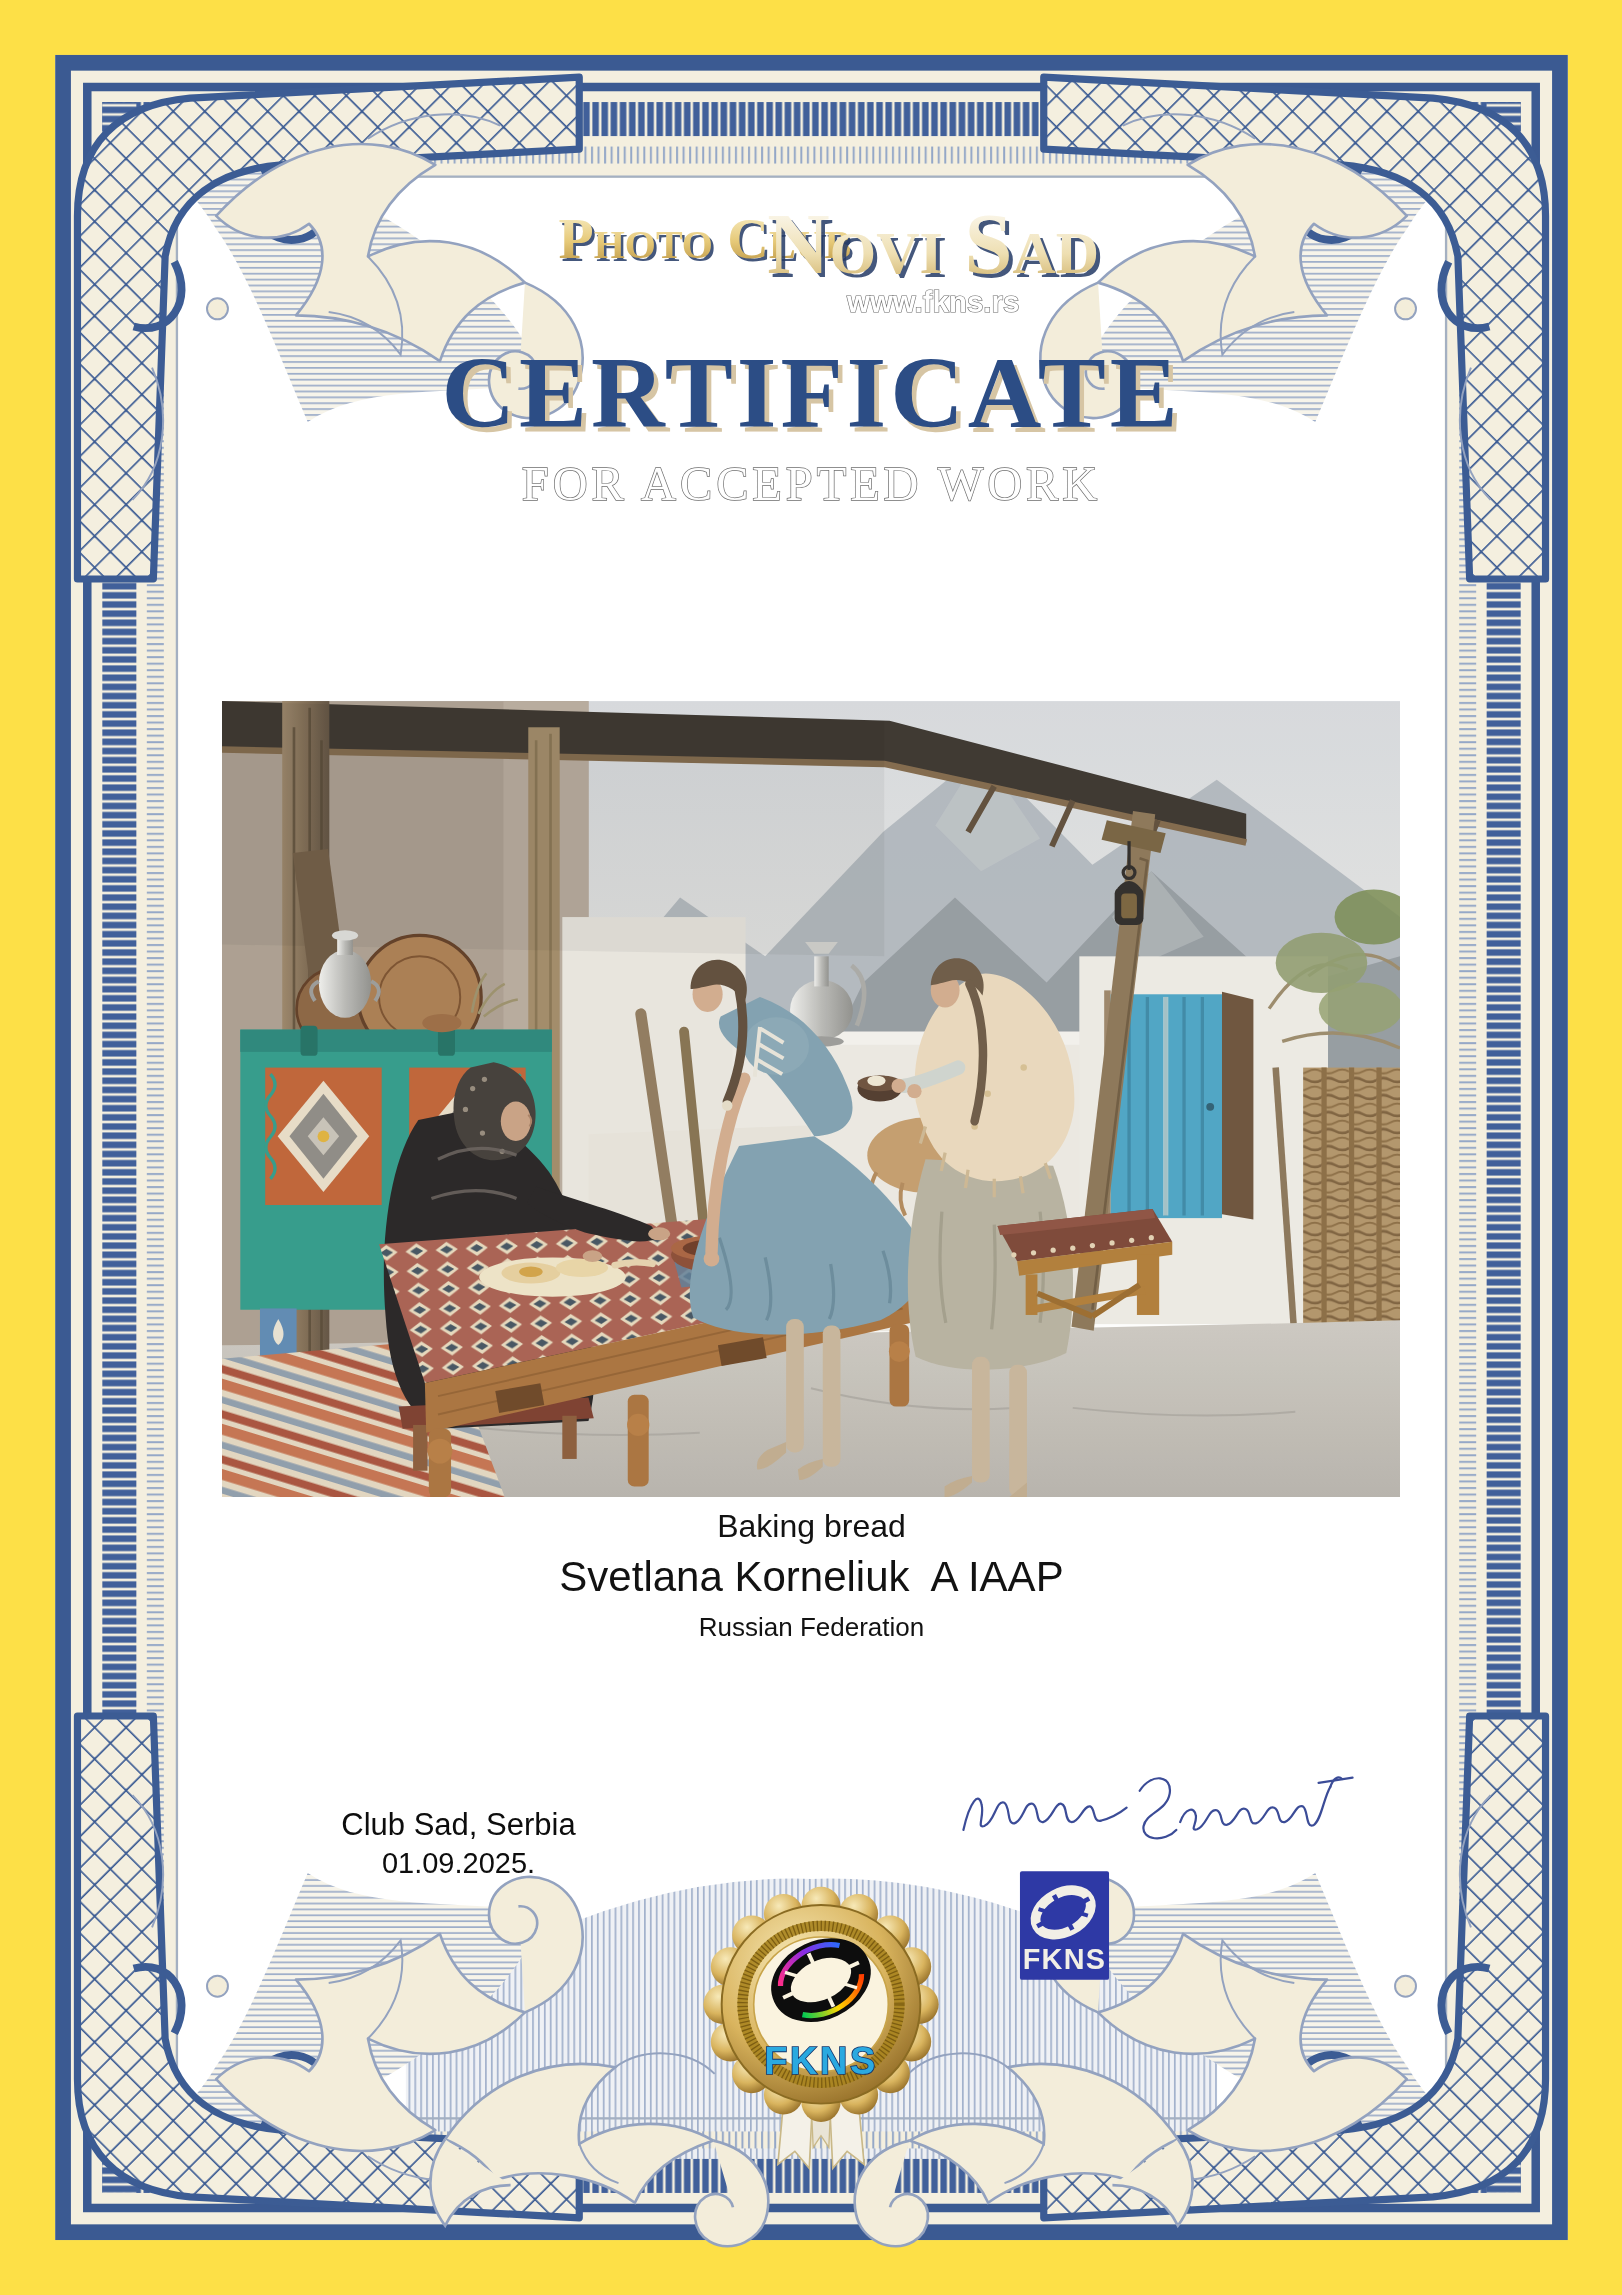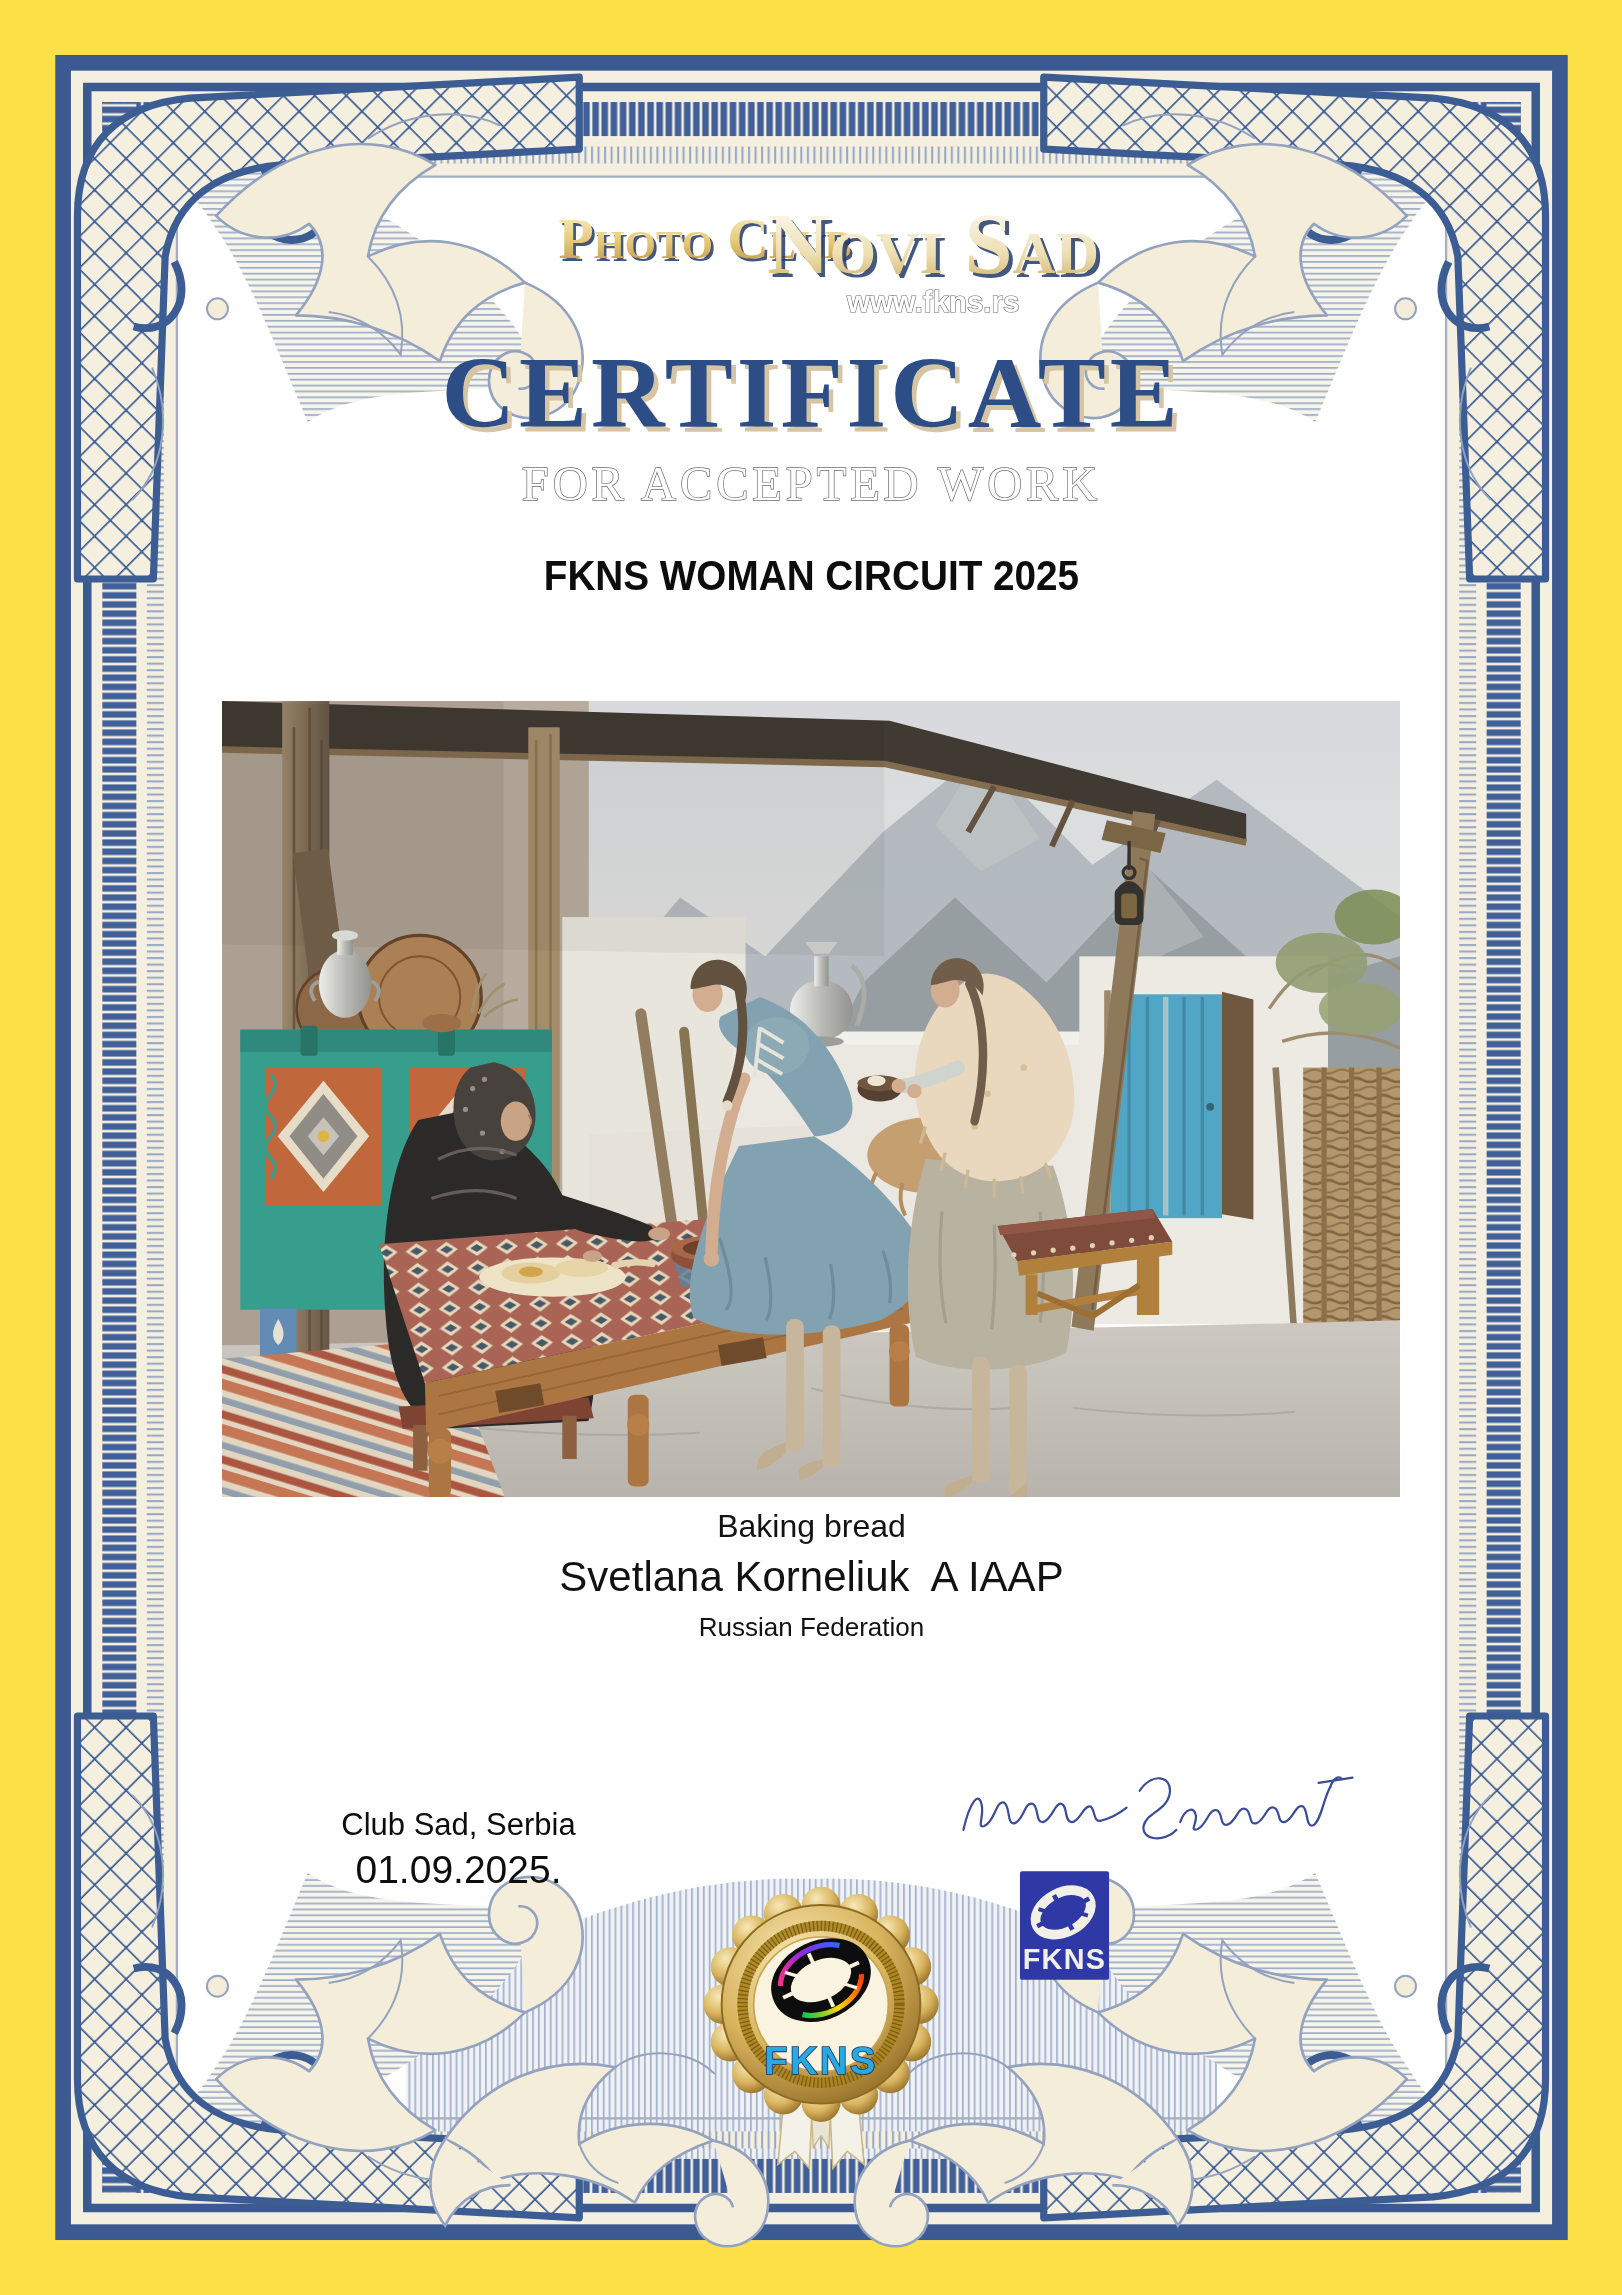--- a/index.html
+++ b/index.html
@@ -10,21 +10,21 @@
   .title-main{font-family:"Liberation Serif",serif;font-weight:700;font-size:102px;line-height:1;
         color:#2c4d85;letter-spacing:3.9px;text-shadow:4.6px 5.2px 0 #d6c5a4;}
   .event-name{font-weight:700;font-size:43px;color:#0d0d0d;line-height:1;}
   .event-name span{display:inline-block;transform:scaleX(.9);}
   .host-country{font-weight:700;font-size:28px;color:#0d0d0d;line-height:1;}
   .work-title{font-size:32px;color:#121212;line-height:1;}
   .author-name{font-size:42px;color:#121212;line-height:1;white-space:pre;}
   .author-country{font-size:26px;color:#121212;line-height:1;}
   .issue-block{left:262px;width:393px;text-align:center;color:#0d0d0d;}
   .issue-place{font-size:31px;line-height:1.25;}
-  .issue-date{font-size:39px;line-height:1.3;}
+  .issue-date{font-size:29px;line-height:1.3;}
   .stamp-col{left:1111px;top:1869px;width:281px;text-align:center;color:#2e39a5;line-height:1.04;}
   .stamp-assoc{font-size:17.7px;font-weight:700;letter-spacing:6.5px;text-shadow:0 0 0.7px #2e39a5;}
   .stamp-big{font-size:37px;font-weight:700;letter-spacing:0.7px;text-shadow:0 0 0.7px #2e39a5;
              transform:scaleX(.94);transform-origin:center;}
   .stamp-city{font-size:20px;font-weight:700;letter-spacing:5.9px;text-shadow:0 0 0.7px #2e39a5;}
 </style>
 </head>
 <body>
 
 <div class="page">
@@ -137,23 +137,20 @@
     </g>
     <text x="656" y="210" font-size="45" font-weight="700" text-anchor="middle" fill="#ffffff" stroke="#6a6a6a" stroke-width="1.8" style="paint-order:stroke">www.fkns.rs</text>
   </svg>
 
   <div class="abs ctr title-main" style="top:342px">CERTIFICATE</div>
 
   <svg class="abs" style="left:419px;top:455px" width="785" height="63" viewBox="0 0 1200 96">
     <text x="600" y="68" font-family="'Liberation Serif',serif" font-size="74" letter-spacing="6" text-anchor="middle" fill="#ffffff" stroke="#6e6e6e" stroke-width="2.2" style="paint-order:stroke">FOR ACCEPTED WORK</text>
   </svg>
 
-  <div class="abs ctr event-name" style="top:554px">
-    <span>FKNS WOMAN CIRCUIT 2025</span>
-  </div>
 
   <svg class="abs" style="left:222px;top:701px" width="1178" height="796" viewBox="0 0 1800 1216">
     <defs>
       <linearGradient id="skyG" x1="0" y1="0" x2="0" y2="1">
         <stop offset="0" stop-color="#d7dade"></stop>
           <stop offset="1" stop-color="#edebe6"></stop>
       </linearGradient>
       <linearGradient id="floorG" x1="0" y1="0" x2="0" y2="1">
         <stop offset="0" stop-color="#cdc9c2"></stop>
           <stop offset="1" stop-color="#b7b3ac"></stop>

